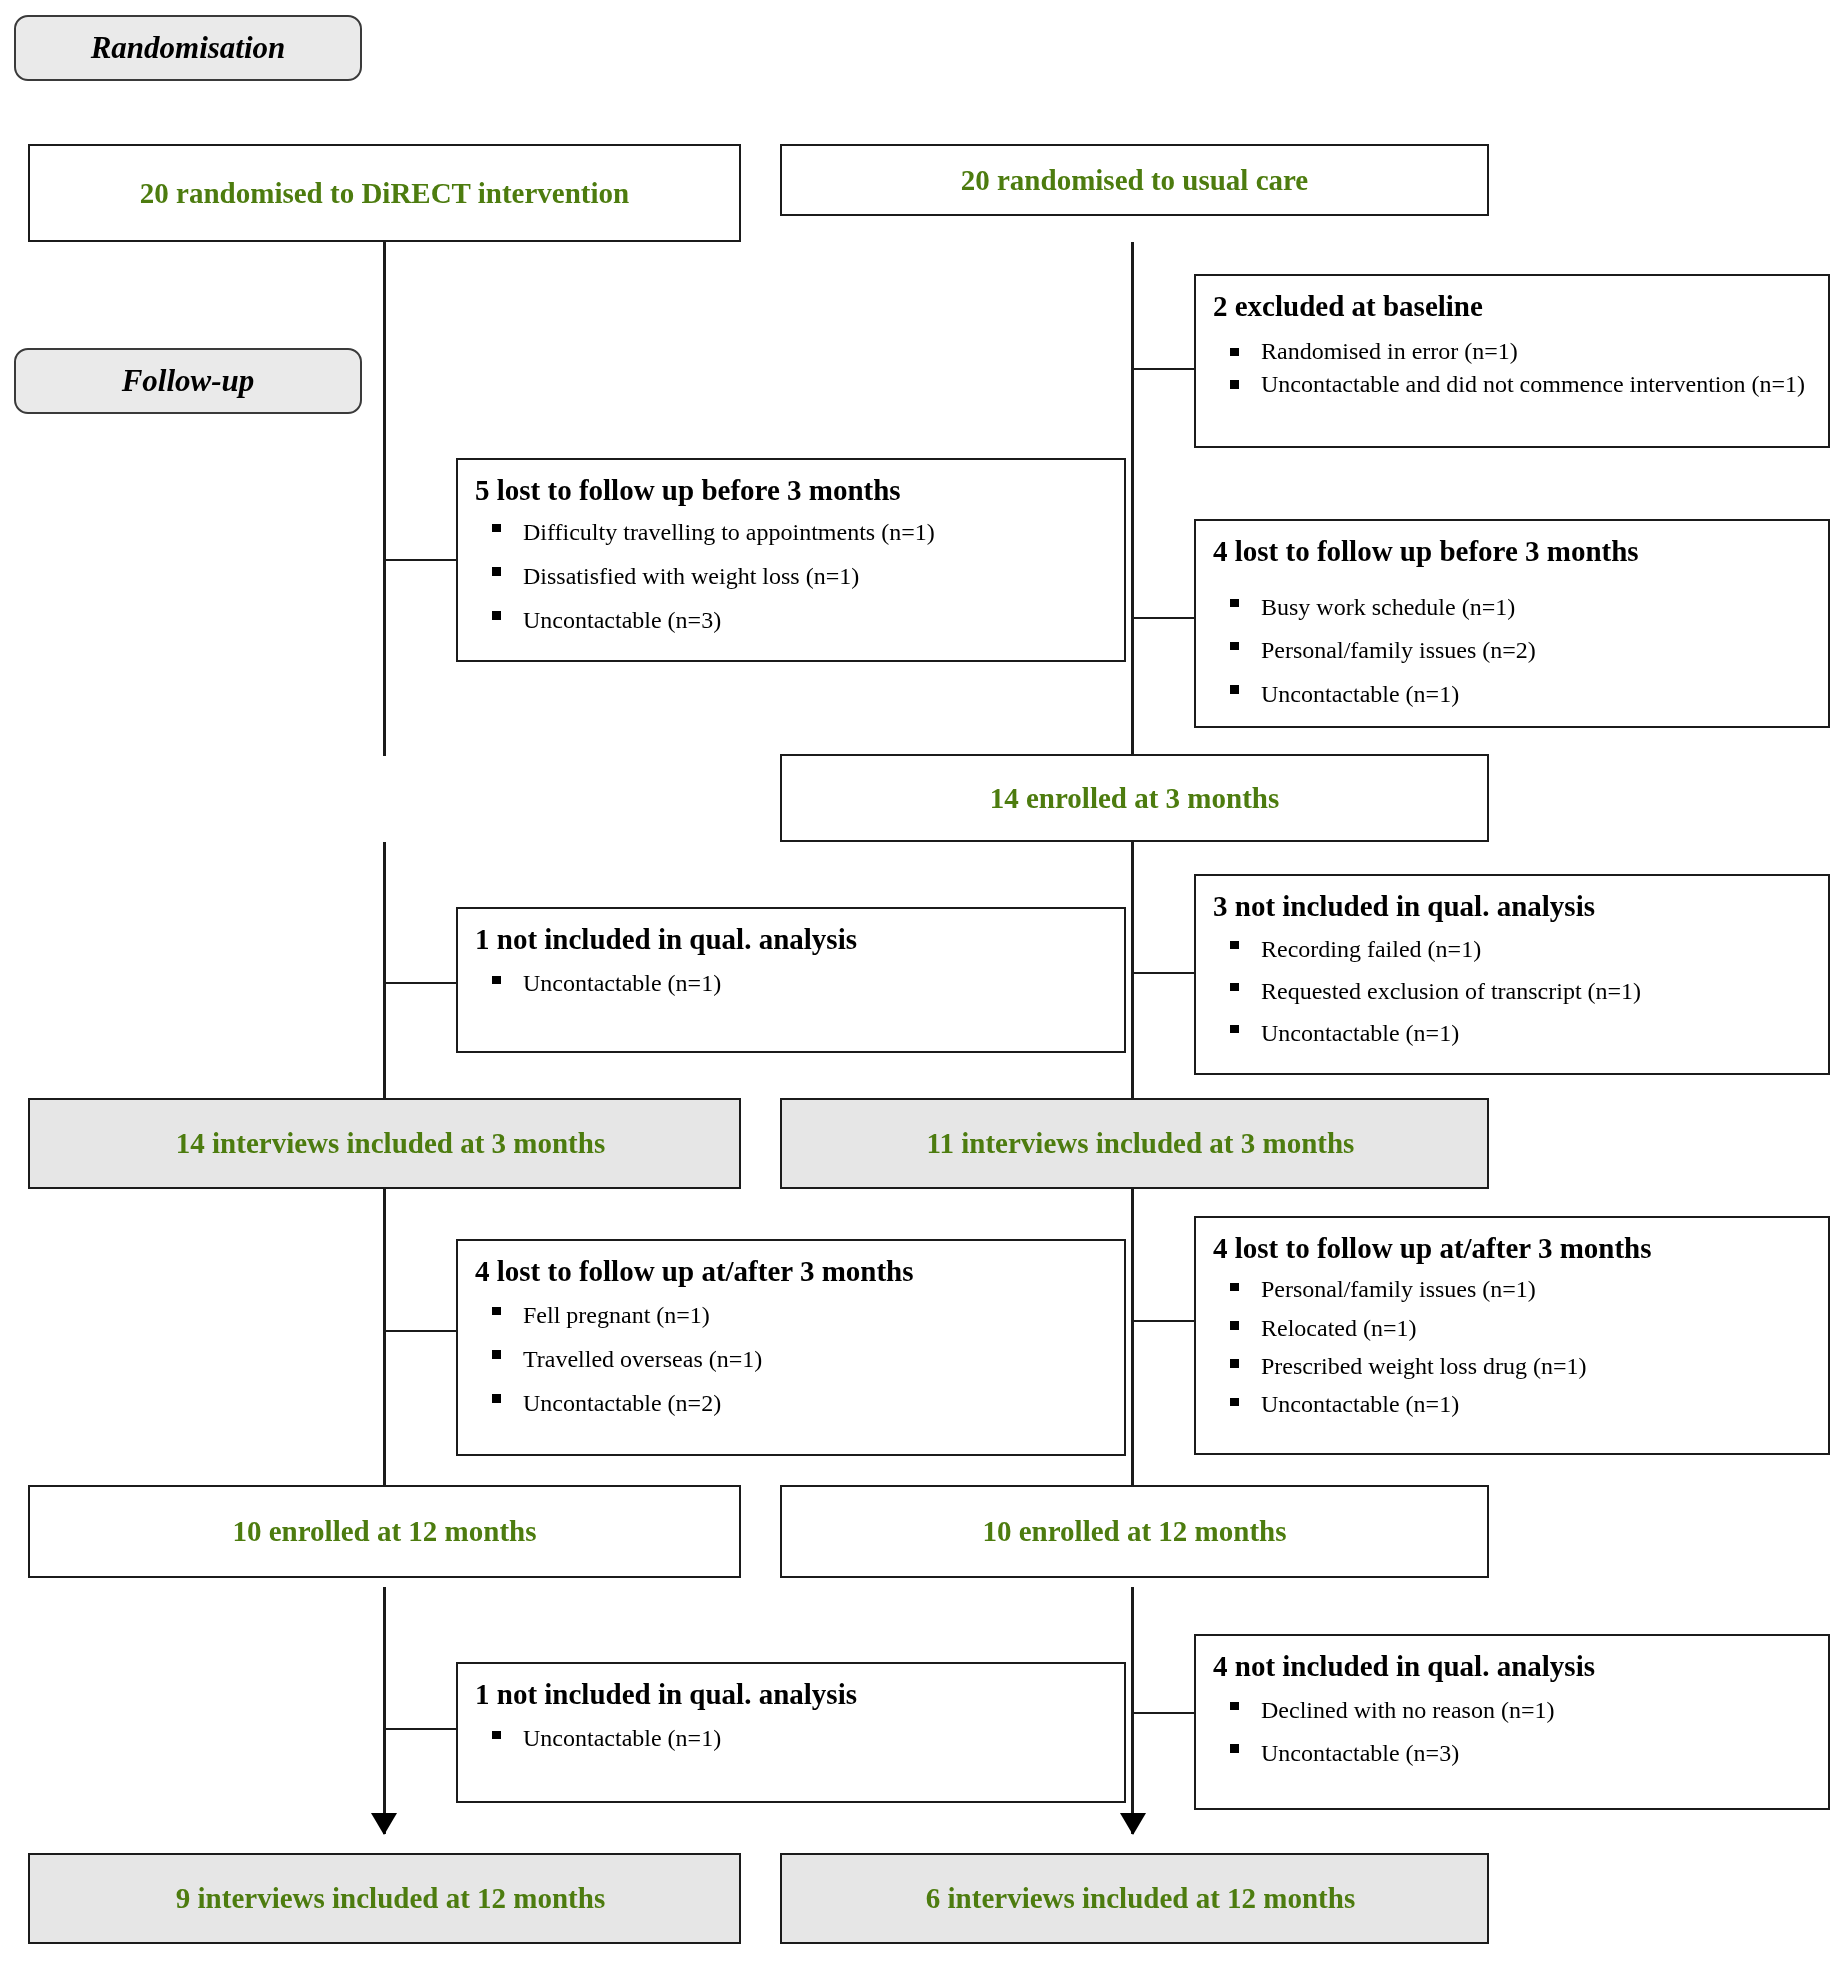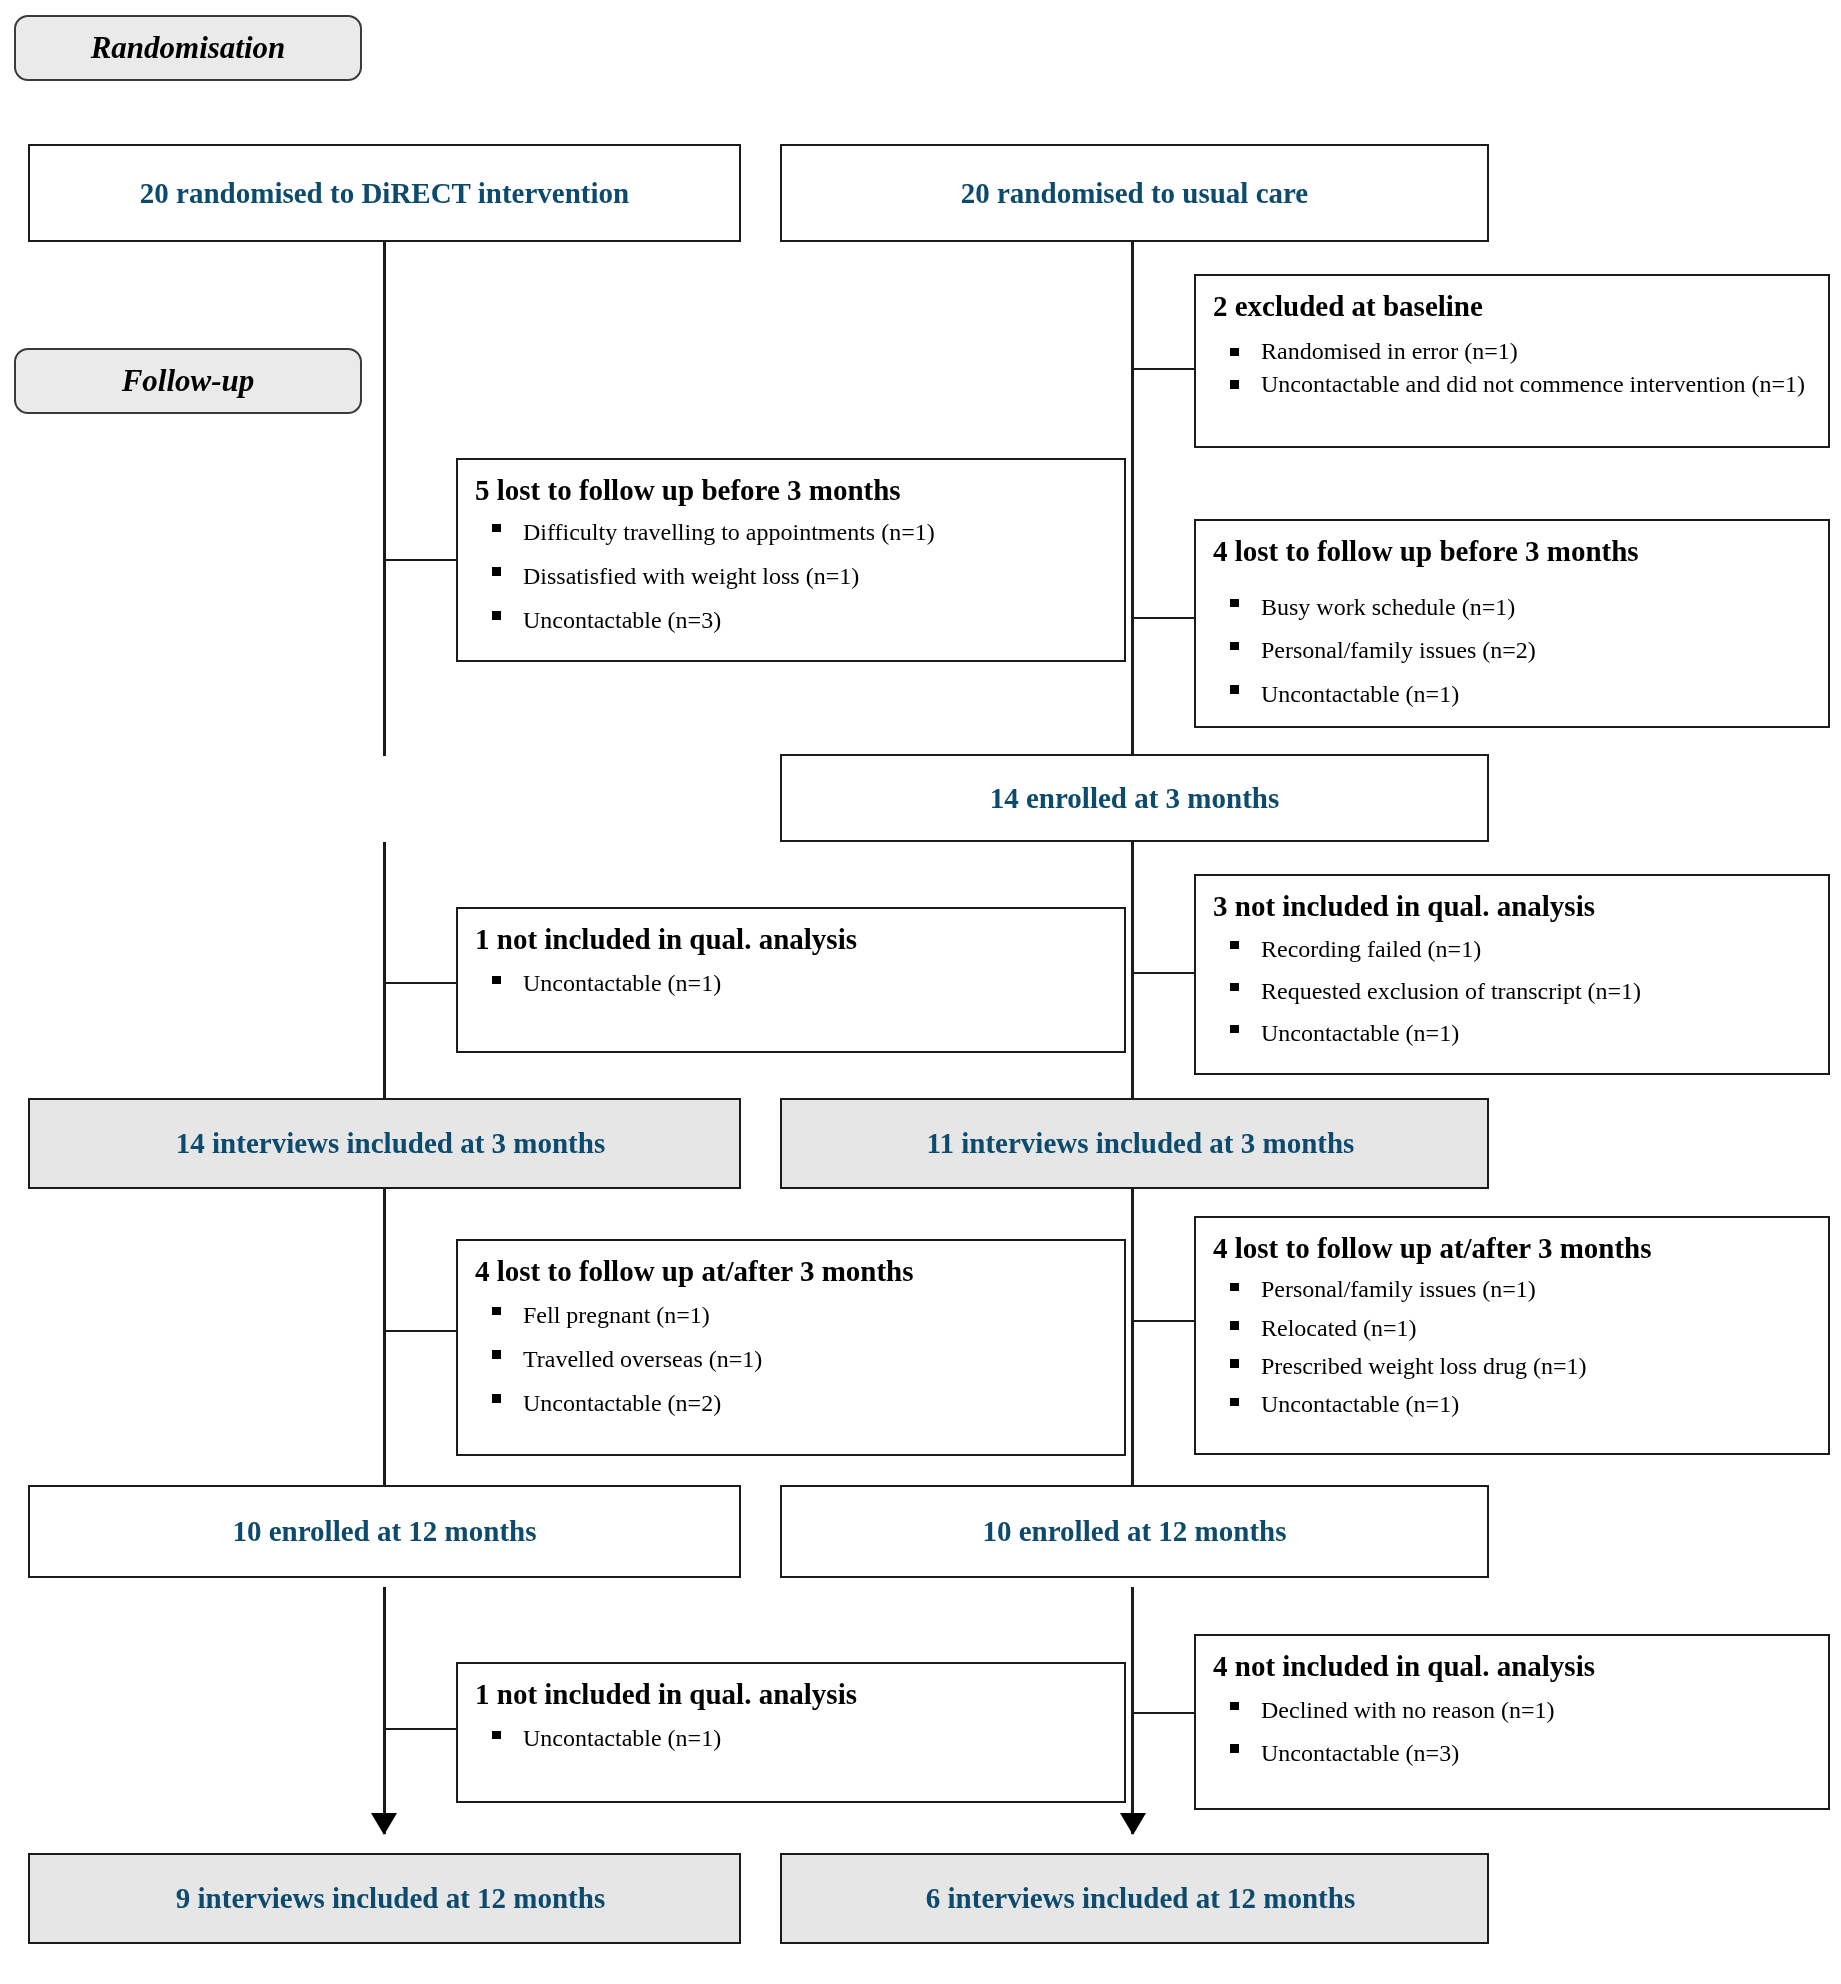--- a/index.html
+++ b/index.html
@@ -42,21 +42,21 @@
   .box.shaded { background: #e6e6e6; padding-left: 12px; }
 
   .box .centered {
     width: 100%;
     height: 100%;
     display: flex;
     align-items: center;
     justify-content: center;
     text-align: center;
     font-weight: bold;
-    color: #0c4a6e;
+    color: #4d7c0f;
     padding: 0 9px;
     box-sizing: border-box;
   }
 
   .box .headline {
     font-weight: bold;
     color: #000;
     margin: 0;
     padding: 0;
   }
@@ -167,21 +167,21 @@
   </div>
 
   <div class="stage-pill" style="left:14px; top:348px; width:348px; height:66px; font-size:31px;">
     <span>Follow-up</span>
   </div>
 
   <div class="box" style="left:28px; top:144px; width:713px; height:98px;">
     <div class="centered" style="font-size:29px;">20 randomised to DiRECT intervention</div>
   </div>
 
-  <div class="box" style="left:780px; top:144px; width:709px; height:98px;">
+  <div class="box" style="left:780px; top:144px; width:709px; height:72px;">
     <div class="centered" style="font-size:29px;">20 randomised to usual care</div>
   </div>
 
   <div class="box" style="left:1194px; top:274px; width:636px; height:174px;">
     <div class="inner" style="top:0;">
       <div class="headline" style="font-size:29px; line-height:1.18;">2 excluded at baseline</div>
       <ul class="bullets" style="font-size:24px; line-height:1.36; margin-top:12px;">
         <li><span class="sq"></span><span>Randomised  in error (n=1)</span></li>
         <li><span class="sq"></span><span>Uncontactable  and did not commence intervention  (n=1)</span></li>
       </ul>

